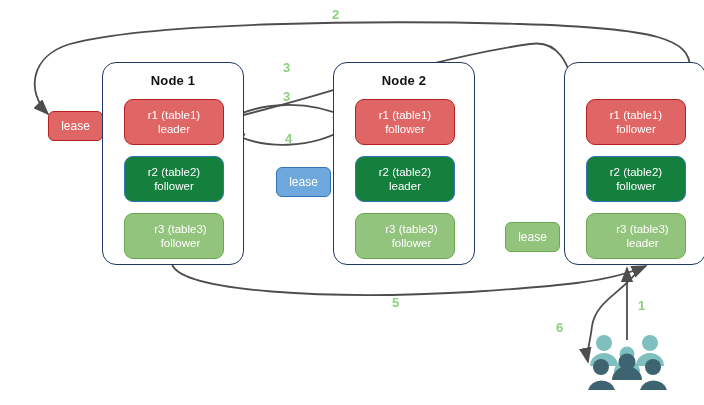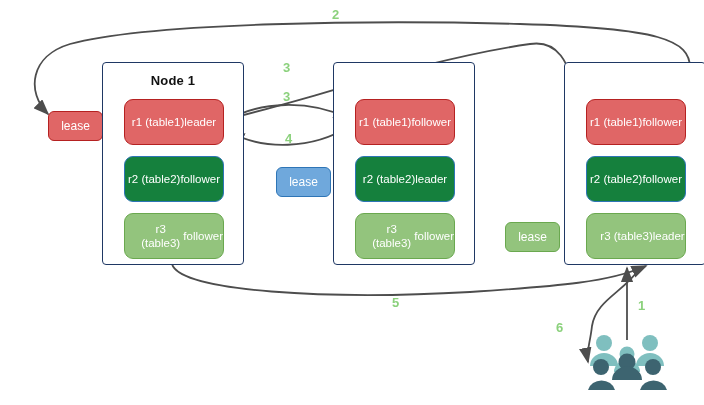--- a/index.html
+++ b/index.html
@@ -19,38 +19,38 @@
     position: absolute;
     left: 0; top: 0;
     width: 704px;
     height: 405px;
   }
   .node-box {
     position: absolute;
     box-sizing: border-box;
     background: #ffffff;
     border: 1.6px solid #1f3864;
-    border-radius: 4px;
+    border-radius: 14px;
   }
   .node-title {
     position: absolute;
     width: 100%;
     text-align: center;
     top: 10px;
     font-size: 13px;
     font-weight: bold;
     color: #111111;
     letter-spacing: .2px;
   }
   .replica {
     position: absolute;
     box-sizing: border-box;
     border-radius: 9px;
     display: flex;
-    flex-direction: row;
+    flex-direction: column;
     align-items: center;
     justify-content: center;
     color: #ffffff;
     font-size: 11.5px;
     line-height: 14px;
     text-align: center;
   }
   .replica .l1, .replica .l2 { display: block; }
   .rep-red   { background: #e06666; border: 1.6px solid #b52121; }
   .rep-blue  { background: #15803d; border: 1.6px solid #2e75b6; }
@@ -142,20 +142,21 @@
       <span class="l1">r2 (table2)</span>
       <span class="l2">follower</span>
     </div>
     <div class="replica rep-green" style="left:21px; top:150px; width:100px; height:46px;">
       <span class="l1">r3 (table3)</span>
       <span class="l2">follower</span>
     </div>
   </div>
 
   <div class="node-box" style="left:333px; top:62px; width:142px; height:203px;">
+    <div class="node-title">Node 2</div>
     <div class="replica rep-red" style="left:21px; top:36px; width:100px; height:46px;">
       <span class="l1">r1 (table1)</span>
       <span class="l2">follower</span>
     </div>
     <div class="replica rep-blue" style="left:21px; top:93px; width:100px; height:46px;">
       <span class="l1">r2 (table2)</span>
       <span class="l2">leader</span>
     </div>
     <div class="replica rep-green" style="left:21px; top:150px; width:100px; height:46px;">
       <span class="l1">r3 (table3)</span>

